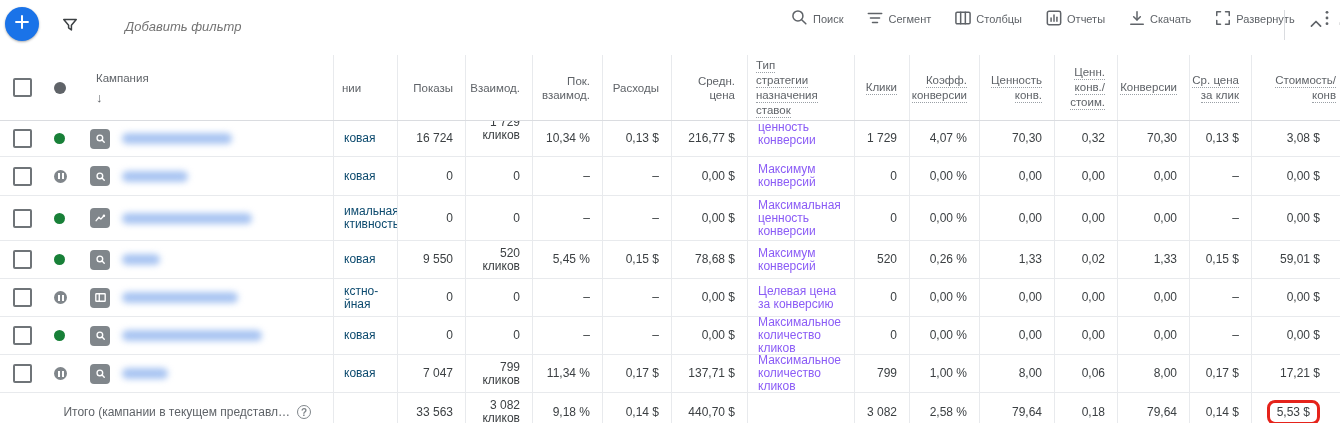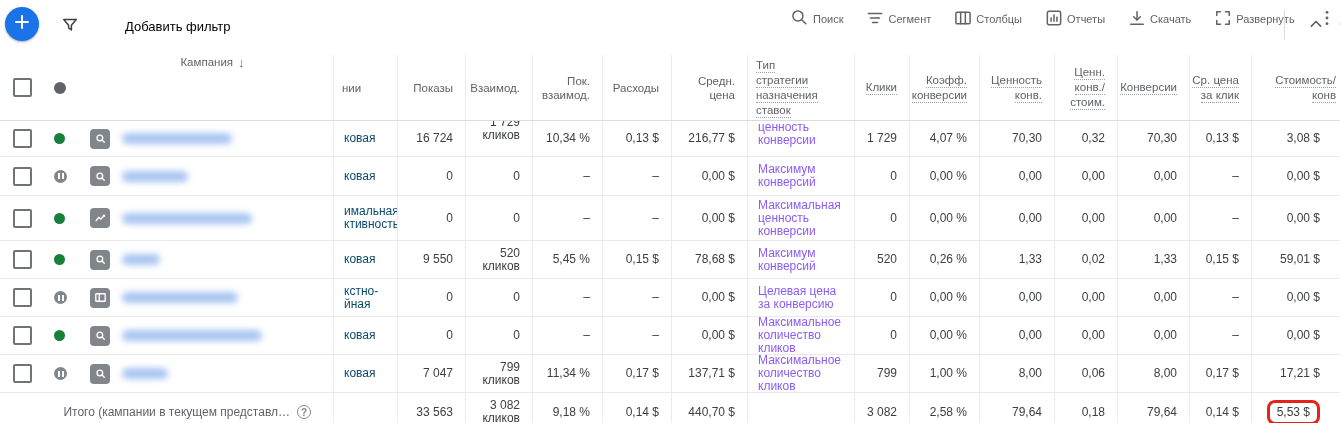--- a/index.html
+++ b/index.html
@@ -8,21 +8,21 @@
     background:#fff;color:#3c4043;
     font-family:"Liberation Sans","DejaVu Sans",sans-serif;
   }
   
   .toolbar{position:absolute;top:0;left:0;width:1340px;height:55px;background:#fff;}
   .plus-btn{position:absolute;left:5px;top:7px;width:34px;height:34px;border-radius:50%;
     background:#1a73e8;display:flex;align-items:center;justify-content:center;
     box-shadow:0 1px 2px rgba(60,64,67,.3),0 1px 3px rgba(60,64,67,.15);cursor:pointer;}
   .funnel-btn{position:absolute;left:56px;top:13px;width:28px;height:28px;display:flex;
     align-items:center;justify-content:center;cursor:pointer;}
-  .add-filter{position:absolute;left:125px;top:19px;font-size:13px;color:#000000;cursor:pointer;}
+  .add-filter{position:absolute;left:125px;top:19px;font-size:13px;color:#737373;cursor:pointer;font-style:italic;}
   .tb-cluster{position:absolute;left:790px;top:8px;display:flex;gap:22px;}
   .tb-btn{display:flex;flex-direction:row;align-items:center;gap:3px;color:#5f6368;
     font-size:11px;min-width:46px;cursor:pointer;white-space:nowrap;}
   .tb-divider{position:absolute;left:1284px;top:10px;width:1px;height:30px;background:#dadce0;}
   .collapse-btn{position:absolute;left:1302px;top:13px;width:28px;height:26px;display:flex;
     align-items:center;justify-content:center;cursor:pointer;}
   
   .table{position:absolute;top:55px;left:0;width:1340px;font-size:12px;}
   .trow{display:grid;
     grid-template-columns:44px 44px 246px 64px 68px 67px 70px 69px 76px 107px 55px 70px 75px 63px 72px 62px 88px;}
@@ -33,21 +33,21 @@
     padding-right:12px;overflow:hidden;white-space:pre-line;line-height:13px;}
   .cell.last{padding-right:20px;}
   .cl{justify-content:flex-start;text-align:left;padding-right:4px;padding-left:10px;}
   .bR{border-right:1px solid #e8eaed;}
   .hcell{display:flex;flex-direction:column;align-items:flex-end;justify-content:center;
     overflow:hidden;padding-right:12px;cursor:pointer;}
   .hcell.hl{align-items:flex-start;padding-left:8px;padding-right:4px;}
   .hcell.last{padding-right:4px;}
   .hline{line-height:14px;white-space:nowrap;}
   .hdot .hline{border-bottom:1px dotted #9aa0a6;}
-  .camp-h{flex-direction:row;align-items:center;gap:5px;padding-left:4px;font-weight:400;}
+  .camp-h{flex-direction:column;align-items:center;gap:5px;padding-left:4px;font-weight:400;}
   .sort-arrow{font-size:13px;color:#5f6368;}
   .ck{width:15px;height:15px;border:2px solid #6f7478;border-radius:2px;background:#fff;cursor:pointer;}
   .c-ckbx{justify-content:center;padding-right:0;}
   .c-st{justify-content:flex-start;padding-left:10px;padding-right:0;}
   .dot-g{width:11px;height:11px;border-radius:50%;background:#188038;cursor:pointer;}
   .dot-p{width:13px;height:13px;border-radius:50%;background:#80868b;display:flex;
     align-items:center;justify-content:center;cursor:pointer;}
   .pbars{width:6px;height:6px;box-sizing:border-box;border-left:2px solid #fff;border-right:2px solid #fff;}
   .hdrdot{width:12px;height:12px;border-radius:50%;background:#5f6368;}
   .c-name{justify-content:flex-start;padding-left:2px;padding-right:0;gap:12px;}

